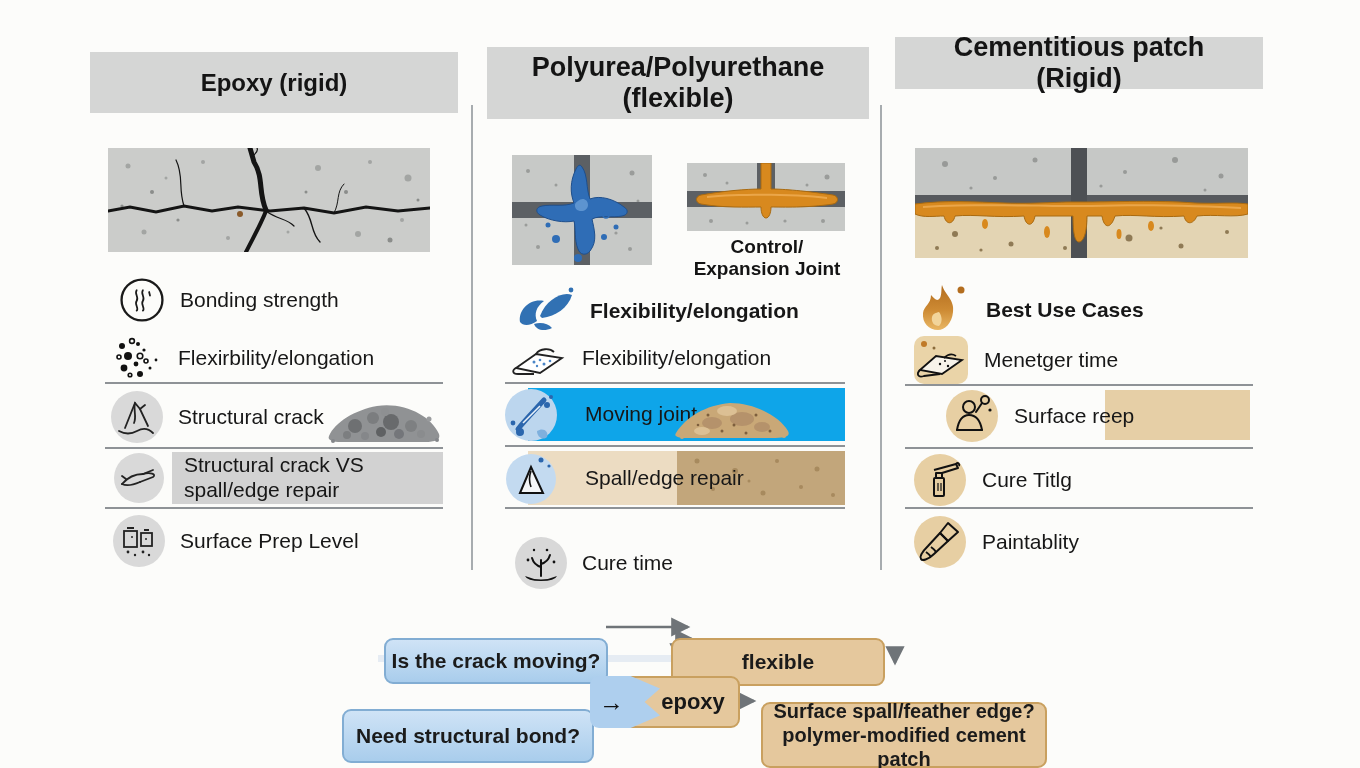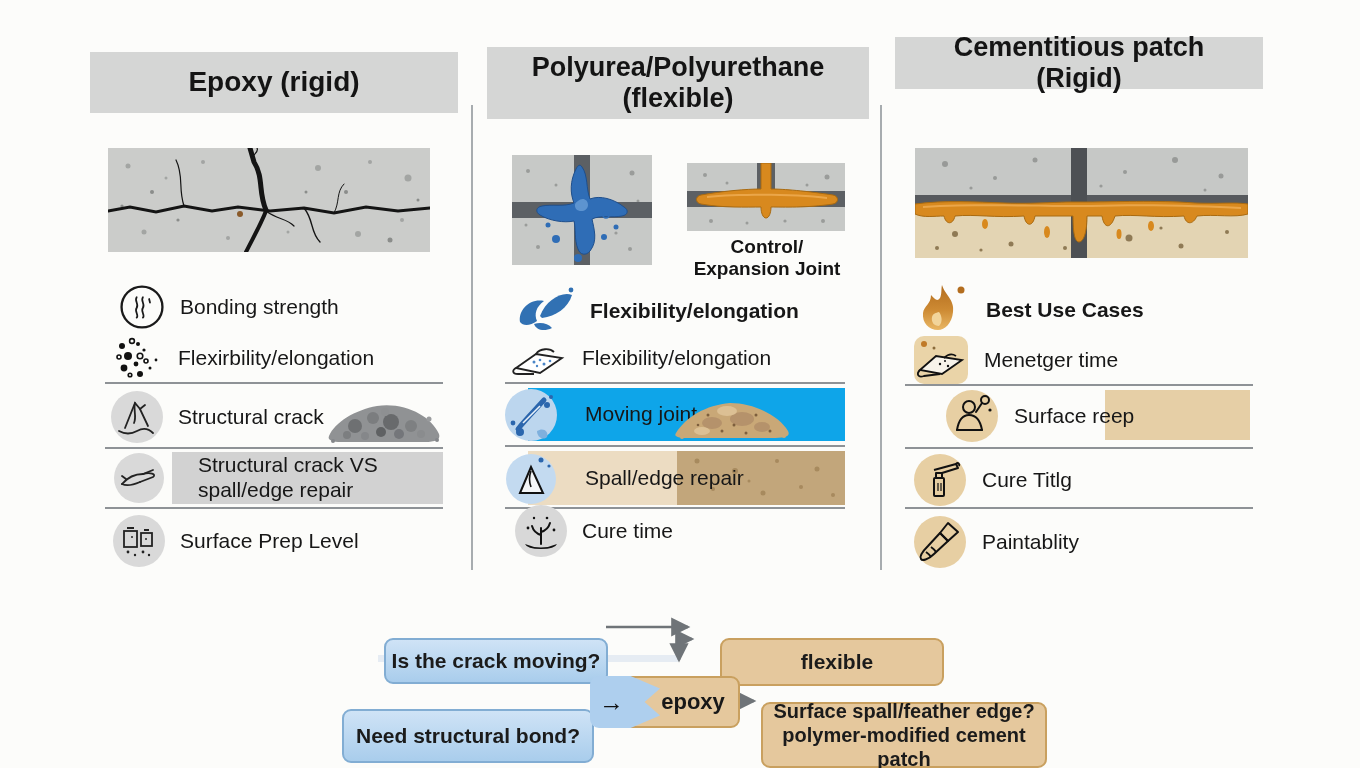--- a/index.html
+++ b/index.html
@@ -3,21 +3,21 @@
 <meta charset="utf-8">
 <style>
   html,body{margin:0;padding:0;background:#ffffff;}
   .canvas{
     position:relative;width:1360px;height:768px;overflow:hidden;
     background:#fcfcfa;font-family:"Liberation Sans",sans-serif;color:#181818;
   }
   
   .col-header{
     position:absolute;background:#d5d6d5;display:flex;align-items:center;justify-content:center;
-    text-align:center;font-weight:bold;font-size:28px;line-height:1.15;white-space:pre-line;color:#141414;
+    text-align:center;font-weight:bold;font-size:24px;line-height:1.15;white-space:pre-line;color:#141414;
   }
   
   .vdiv{position:absolute;width:2px;background:#a7acaf;}
   
   .hdiv{position:absolute;height:2px;background:#8e9296;}
   
   .row{position:absolute;display:flex;align-items:center;gap:14px;}
   .row-label{font-size:21px;color:#171717;white-space:pre-line;line-height:1.18;}
   .bold{font-weight:bold;}
   .icon{flex:0 0 auto;display:block;}
@@ -178,21 +178,21 @@
     <path fill="#d8891e" stroke="#a96a10" stroke-width="1" d="M0 56 C30 52 60 54 90 55 C120 56 140 54 156 54 L172 54 C200 54 240 52 280 55 C305 56 320 54 333 56 L333 66 C320 70 300 66 282 68 C278 77 271 77 269 68 C240 70 220 66 200 68 C196 81 189 81 187 68 L172 68 C172 86 168 94 164 94 C160 94 158 86 158 68 L120 68 C118 79 111 79 109 68 C80 70 60 66 40 68 C38 77 31 77 29 68 C20 68 8 70 0 66 Z"></path>
     <g fill="#d8891e">
       <ellipse cx="70" cy="76" rx="3" ry="5"></ellipse>
         <ellipse cx="236" cy="78" rx="3" ry="5"></ellipse>
       <ellipse cx="132" cy="84" rx="3" ry="6"></ellipse>
         <ellipse cx="204" cy="86" rx="2.5" ry="5"></ellipse>
     </g>
     <path fill="#f0ae54" opacity="0.8" d="M8 58 C60 55 120 57 156 57 L176 57 C230 55 290 57 326 59 L326 61 C290 59 230 57 176 59 L156 59 C120 59 60 57 8 60 Z"></path>
   </svg>
 
-  <div class="row" style="left:118px;top:283px;">
+  <div class="row" style="left:118px;top:276px;">
     <svg class="icon" width="48" height="48" viewBox="0 0 54 54">
       <circle cx="27" cy="27" r="23" fill="none" stroke="#1a1a1a" stroke-width="2.6"></circle>
       <g stroke="#1a1a1a" stroke-width="2" fill="none" stroke-linecap="round">
         <path d="M21 16 c-3 4 3 8 0 12 c-3 4 3 8 0 11"></path>
         <path d="M28 16 c-3 4 3 8 0 12 c-3 4 3 8 0 11"></path>
         <path d="M35 18 l1 4"></path>
       </g>
     </svg>
     <span class="row-label">Bonding strength</span>
   </div>
@@ -258,21 +258,21 @@
 
   <svg style="position:absolute;left:112px;top:452px;" width="54" height="52" viewBox="0 0 54 52">
     <circle cx="27" cy="26" r="25" fill="#d9d9d9"></circle>
     <g stroke="#222" stroke-width="1.8" fill="none" stroke-linecap="round">
       <path d="M10 32 C16 25 24 22 31 22 L41 18"></path>
       <path d="M31 22 C38 20 45 22 41 25 L28 30"></path>
       <path d="M28 30 C21 33 14 34 10 32"></path>
       <path d="M14 27 l-4 -3"></path>
     </g>
   </svg>
-  <div class="hl-box hl-gray" style="left:172px;top:452px;width:271px;height:52px;padding:2px 26px;box-sizing:border-box;">
+  <div class="hl-box hl-gray" style="left:172px;top:452px;width:271px;height:52px;padding:2px 12px;box-sizing:border-box;">
     <span class="row-label">Structural crack VS
 spall/edge repair</span>
   </div>
 
   <div class="hdiv" style="left:105px;top:507px;width:338px;"></div>
 
   <div class="row" style="left:112px;top:514px;">
     <svg class="icon" width="54" height="54" viewBox="0 0 54 54">
       <circle cx="27" cy="27" r="26" fill="#d9d9d9"></circle>
       <g stroke="#222" stroke-width="1.8" fill="none">
@@ -382,21 +382,21 @@
   <svg style="position:absolute;left:503px;top:450px;" width="56" height="56" viewBox="0 0 56 56">
     <circle cx="28" cy="29" r="25" fill="#c3daf0"></circle>
     <path d="M17 43 L28 17 L40 43 Z" fill="#f4f6f8" stroke="#111" stroke-width="2"></path>
     <path d="M28 21 q-3 8 0 16" fill="none" stroke="#111" stroke-width="1.6"></path>
     <circle cx="38" cy="10" r="2.5" fill="#2b66ad"></circle>
     <circle cx="46" cy="16" r="1.6" fill="#2b66ad"></circle>
   </svg>
 
   <div class="hdiv" style="left:505px;top:507px;width:340px;"></div>
 
-  <div class="row" style="left:514px;top:504px;">
+  <div class="row" style="left:514px;top:536px;">
     <svg class="icon" width="54" height="54" viewBox="0 0 54 54">
       <circle cx="27" cy="27" r="26" fill="#d8d8d8"></circle>
       <path d="M11 40 q16 7 32 0 q-2 5 -16 5 q-14 0 -16 -5 Z" fill="#111"></path>
       <g stroke="#111" stroke-width="2" fill="none" stroke-linecap="round">
         <path d="M27 40 V24"></path>
         <path d="M27 31 q-7 -2 -9 -9"></path>
         <path d="M27 28 q7 -2 9 -9"></path>
       </g>
       <g fill="#111">
         <circle cx="14" cy="24" r="1.4"></circle>
@@ -502,21 +502,21 @@
       <path d="M679 639 H692" marker-end="url(#ah)"></path>
       <path d="M679 637 V660" marker-end="url(#ah)"></path>
       <path d="M466 650 V669" marker-end="url(#ah)"></path>
       <path d="M895 652 V663" marker-end="url(#ah)"></path>
       <path d="M743 701 H754" marker-end="url(#ah)"></path>
     </g>
   </svg>
 
   <div class="fc-box fc-blue" style="left:384px;top:606px;width:220px;height:42px;">Is the crack moving?</div>
 
-  <div class="fc-box fc-tan" style="left:720px;top:606px;width:210px;height:44px;padding-left:10px;">flexible</div>
+  <div class="fc-box fc-tan" style="left:671px;top:606px;width:210px;height:44px;">flexible</div>
 
   <div class="fc-box fc-blue" style="left:342px;top:677px;width:248px;height:50px;">Need structural bond?</div>
 
   <div class="epoxy-group" style="left:590px;top:676px;width:150px;height:52px;">
     <div class="epoxy-tan">
       <span style="margin-left:28px;">epoxy</span>
     </div>
     <div class="epoxy-blue"></div>
     <div class="epoxy-arrow">→</div>
   </div>

